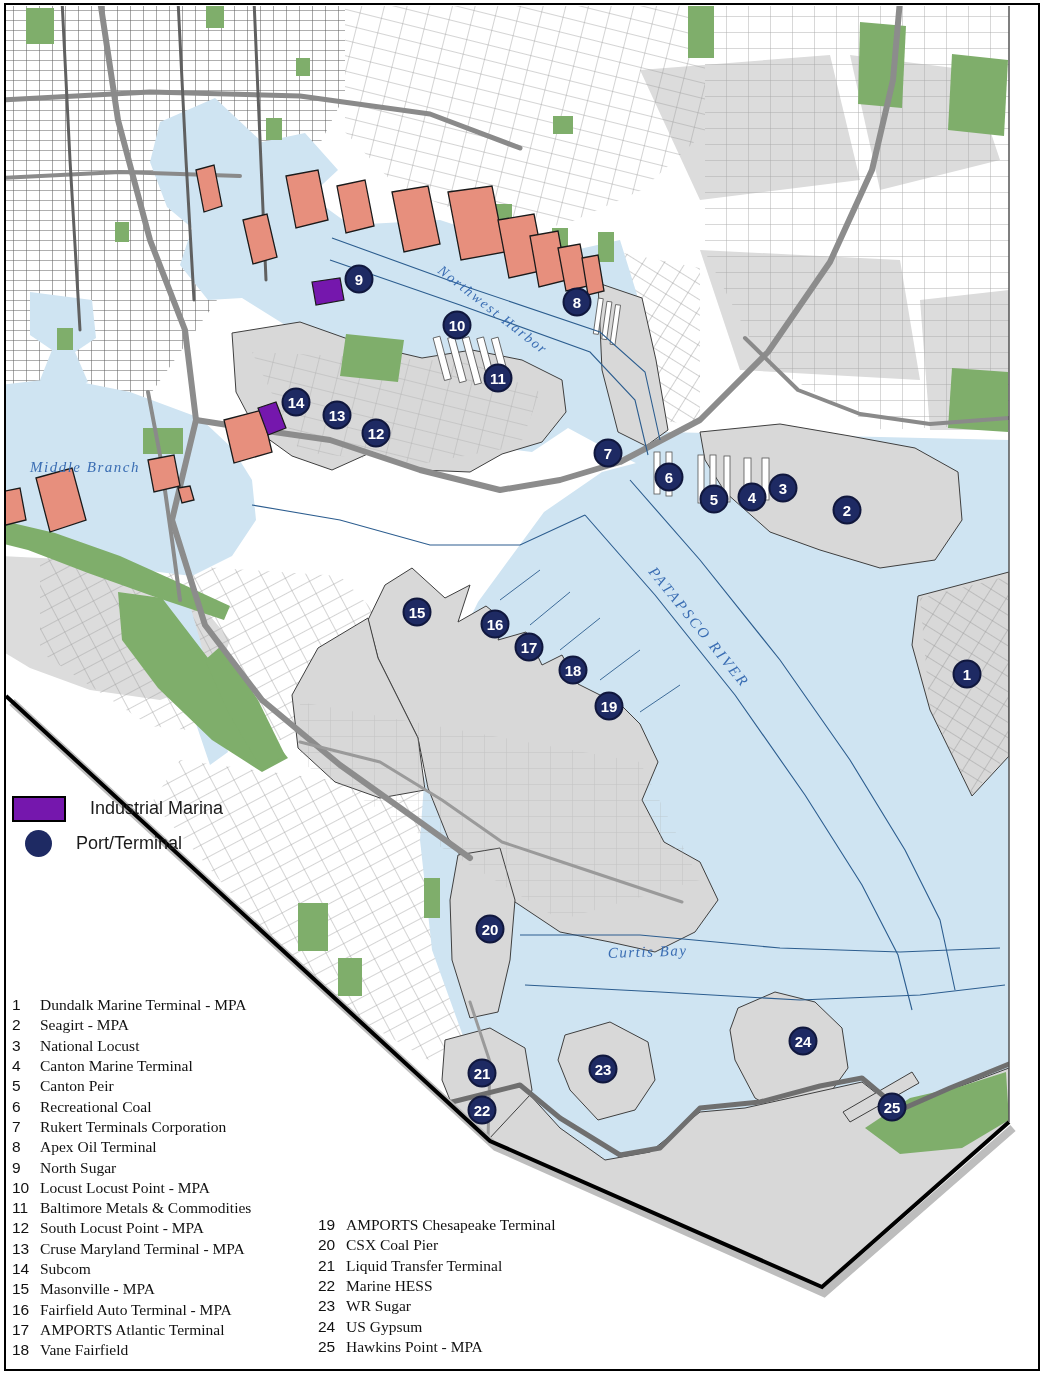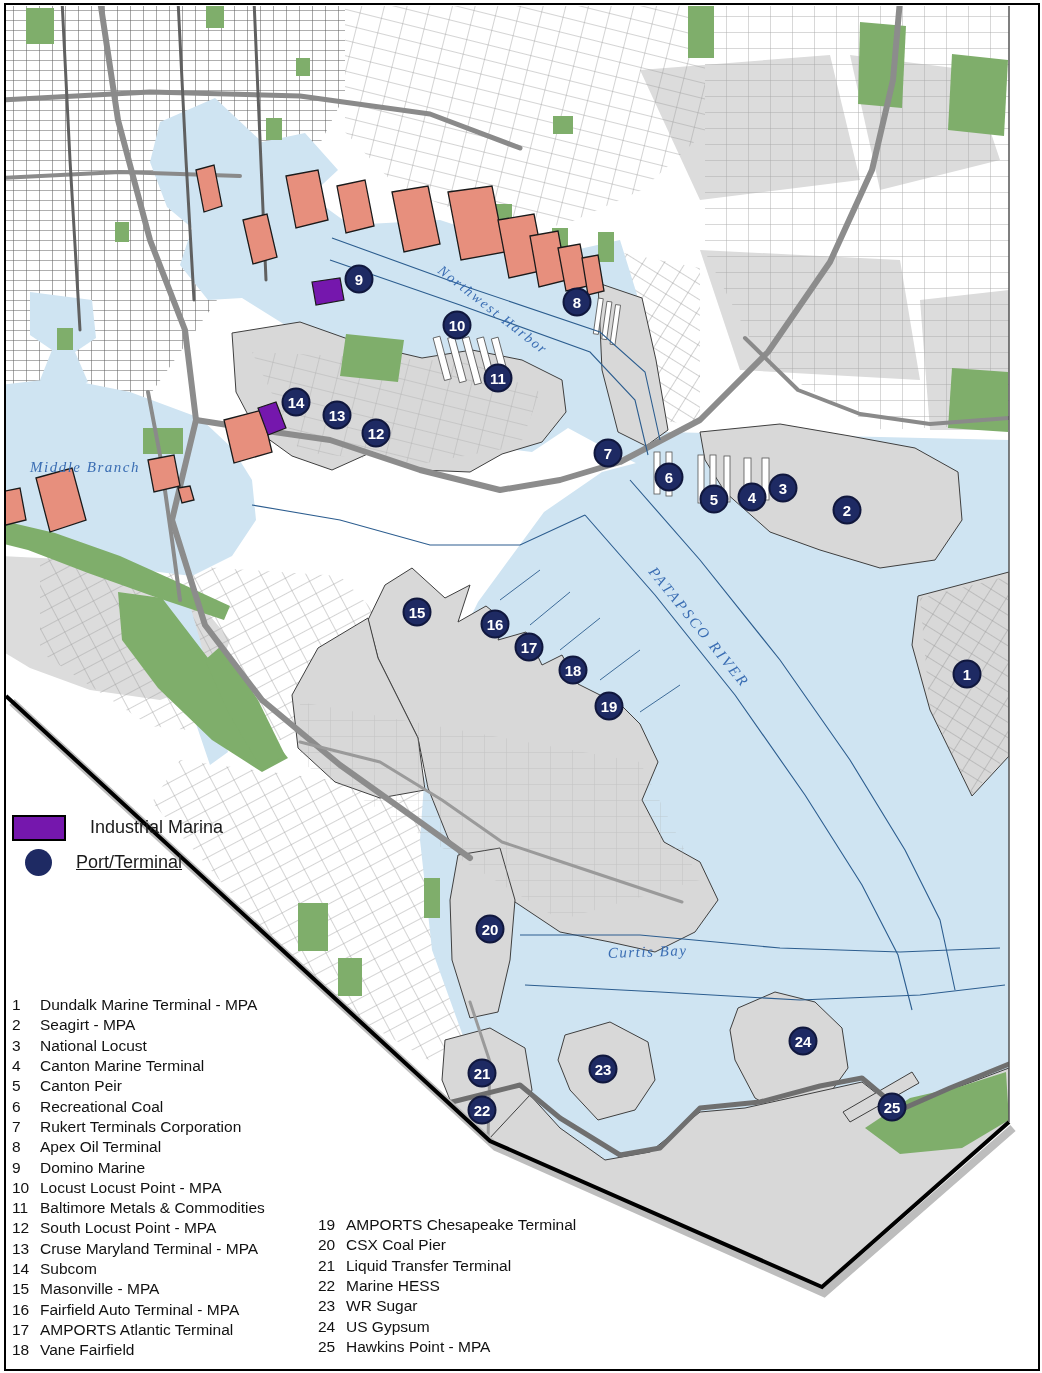--- a/index.html
+++ b/index.html
@@ -2,34 +2,34 @@
 <html><head>
 <meta charset="utf-8">
 <style>
   html,body{margin:0;padding:0;background:#ffffff;}
   .page{position:relative;width:1042px;height:1373px;background:#ffffff;overflow:hidden;
         font-family:"Liberation Sans", sans-serif;}
   .page-frame{position:absolute;left:4px;top:3px;width:1032px;height:1364px;
         border:2px solid #000;pointer-events:none;}
   svg.map{position:absolute;left:0;top:0;}
   
-  .legend{position:absolute;left:12px;top:810px;width:300px;}
+  .legend{position:absolute;left:12px;top:791px;width:300px;}
   .lg-row{display:flex;align-items:center;height:35px;}
   .lg-swatch{width:54px;height:26px;box-sizing:border-box;flex:0 0 54px;}
   .lg-swatch.bordered{border:2px solid #000;}
   .lg-swatch.circle{width:27px;height:27px;border-radius:50%;flex:0 0 27px;margin-left:13px;margin-right:14px;}
   .lg-label{margin-left:24px;font-size:18px;color:#1a1a1a;}
-  .lg-row.circ .lg-label{margin-left:10px;text-decoration:underline;}
+  .lg-row.circ .lg-label{margin-left:10px;}
   
   .tlist{position:absolute;font-size:15.5px;color:#111;}
   .tlist.col1{left:12px;top:995px;width:300px;}
   .tlist.col2{left:318px;top:1215px;width:320px;}
   .t-row{display:flex;height:20.3px;align-items:center;}
   .t-num{flex:0 0 28px;}
-  .t-name{flex:1;white-space:nowrap;}
+  .t-name{flex:1;white-space:nowrap;font-family:Liberation Serif, serif;}
 </style>
 </head>
 <body>
 
 <div class="page">
 
 <svg class="map" width="1042" height="1373" viewBox="0 0 1042 1373">
   <defs>
     <clipPath id="mapclip">
       <polygon points="6,6 1009,6 1009,1122 822,1287 490,1141 6,696"></polygon>
@@ -361,21 +361,21 @@
       <div class="t-row">
         <span class="t-num">7</span>
         <span class="t-name">Rukert Terminals Corporation</span>
       </div>
       <div class="t-row">
         <span class="t-num">8</span>
         <span class="t-name">Apex Oil Terminal</span>
       </div>
       <div class="t-row">
         <span class="t-num">9</span>
-        <span class="t-name">Domino Marine</span>
+        <span class="t-name">North Sugar</span>
       </div>
       <div class="t-row">
         <span class="t-num">10</span>
         <span class="t-name">Locust Locust Point - MPA</span>
       </div>
       <div class="t-row">
         <span class="t-num">11</span>
         <span class="t-name">Baltimore Metals &amp; Commodities</span>
       </div>
       <div class="t-row">

